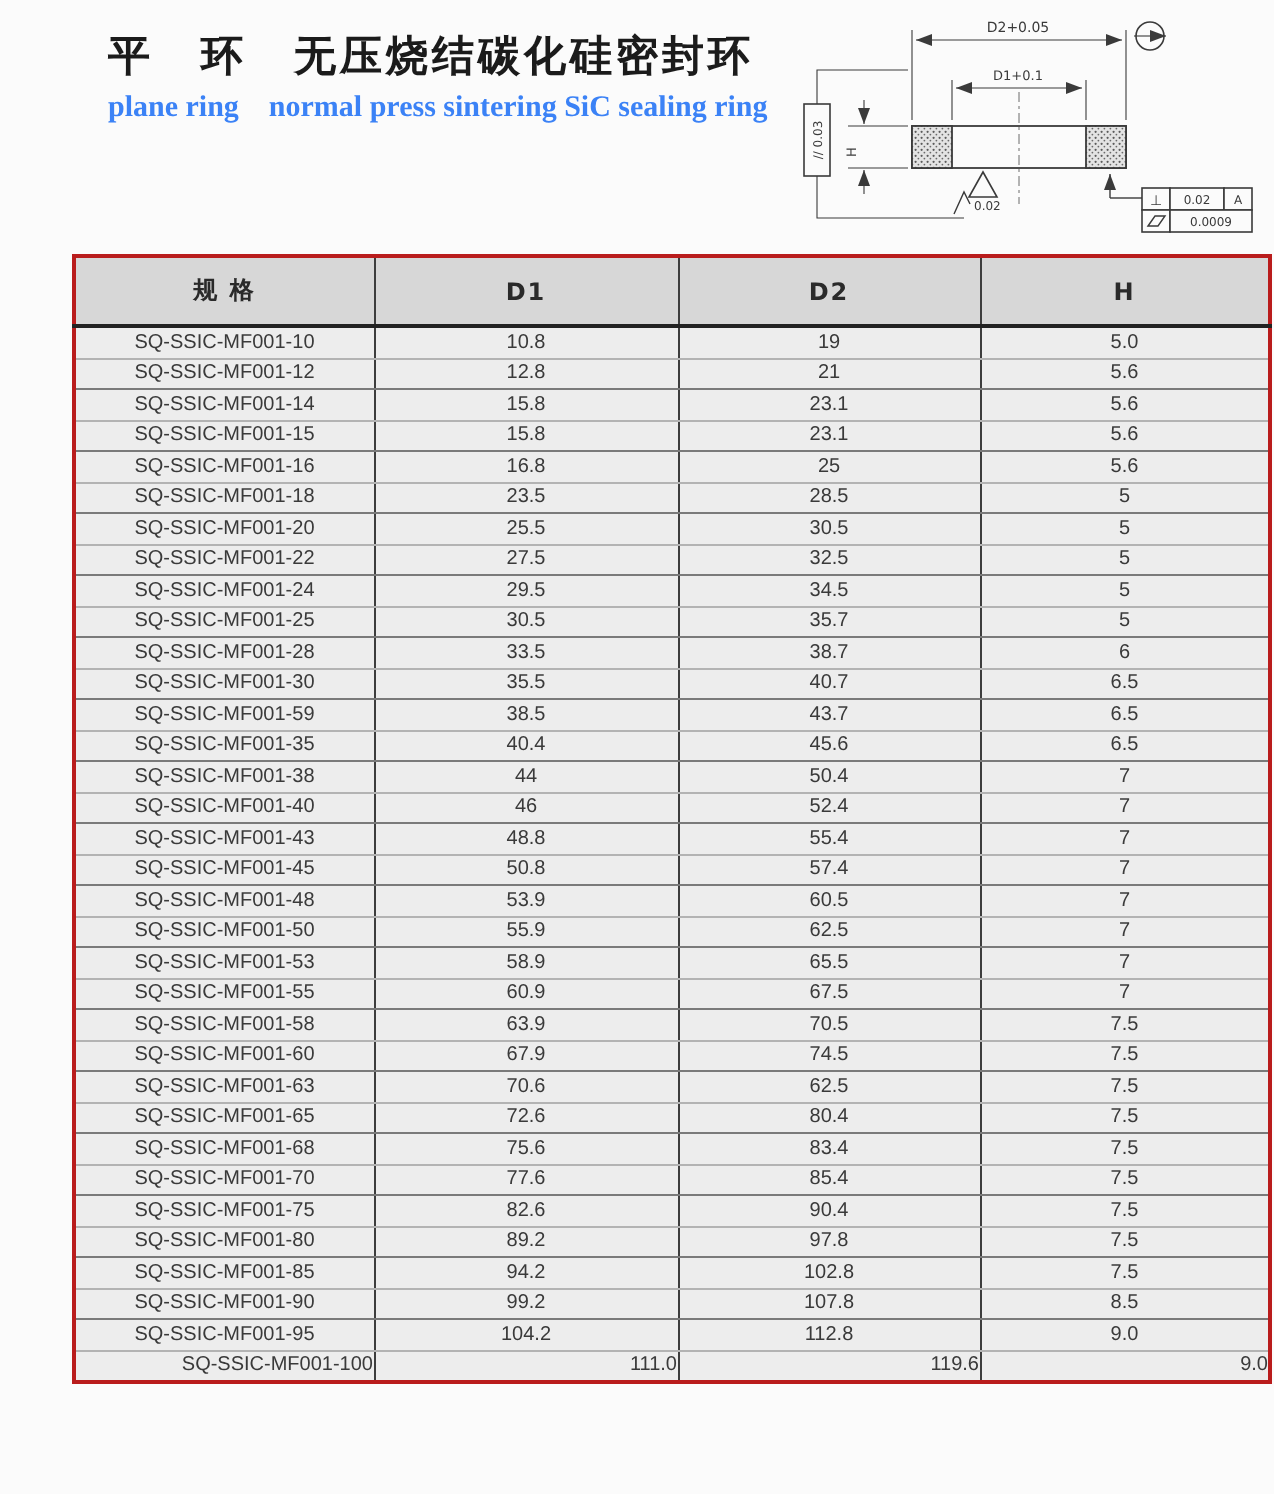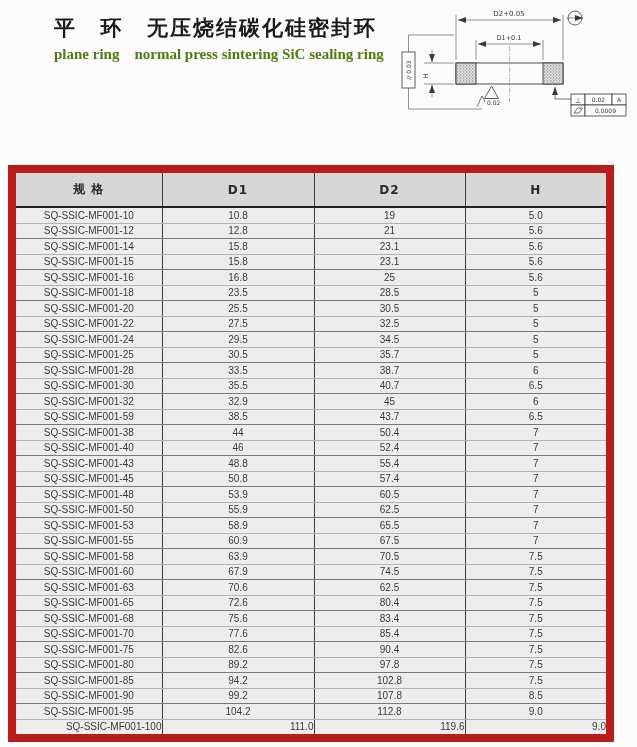--- a/index.html
+++ b/index.html
@@ -8,31 +8,31 @@
     background:#fbfbfb;color:#222;
     font-family:"Liberation Sans",sans-serif;
   }
   .title-cn{
     position:absolute;left:54px;top:14px;
     font-size:21px;font-weight:bold;letter-spacing:2px;color:#1b1b1b;
     white-space:pre;font-family:Liberation Sans, sans-serif;
   }
   .title-en{
     position:absolute;left:54px;top:46px;
-    font-size:15px;font-weight:bold;color:#4d7c0f;white-space:pre;
+    font-size:15px;font-weight:bold;color:#3b82f6;white-space:pre;
     font-family:"Liberation Serif",serif;
   }
   .drawing{position:absolute;left:388px;top:2px;width:248px;height:122px;text-decoration:underline;}
   .drawing svg{width:100%;height:100%;}
   .drawing text{font-family:"DejaVu Sans",sans-serif;fill:#3a3a3a;}
 
   table.spec{
-    position:absolute;left:8px;top:127px;width:598px;
+    position:absolute;left:36px;top:127px;width:598px;
     border-collapse:collapse;table-layout:fixed;
-    background:#ededed;border:8px solid #b91c1c;margin-top:38px;
+    background:#ededed;border:2px solid #b91c1c;
   }
   table.spec th{
     height:31px;background:#d7d7d7;border-bottom:2px solid #222;
     font-size:12px;font-weight:bold;color:#2a2a2a;letter-spacing:1px;
     font-family:"DejaVu Sans",sans-serif;
   }
   table.spec td{
     height:14.5px;padding:0;font-size:10px;color:#3a3a3a;
     text-align:center;border-bottom:1px solid #b3b3b3;
     font-family:"Liberation Sans",sans-serif;
@@ -212,32 +212,32 @@
         <td>38.7</td>
         <td>6</td>
       </tr>
       <tr>
         <td>SQ-SSIC-MF001-30</td>
         <td>35.5</td>
         <td>40.7</td>
         <td>6.5</td>
       </tr>
       <tr>
-        <td>SQ-SSIC-MF001-32</td>
-        <td>32.9</td>
-        <td>45</td>
-        <td>6</td>
-      </tr>
-      <tr>
         <td>SQ-SSIC-MF001-59</td>
         <td>38.5</td>
         <td>43.7</td>
         <td>6.5</td>
       </tr>
       <tr>
+        <td>SQ-SSIC-MF001-35</td>
+        <td>40.4</td>
+        <td>45.6</td>
+        <td>6.5</td>
+      </tr>
+      <tr>
         <td>SQ-SSIC-MF001-38</td>
         <td>44</td>
         <td>50.4</td>
         <td>7</td>
       </tr>
       <tr>
         <td>SQ-SSIC-MF001-40</td>
         <td>46</td>
         <td>52.4</td>
         <td>7</td>

